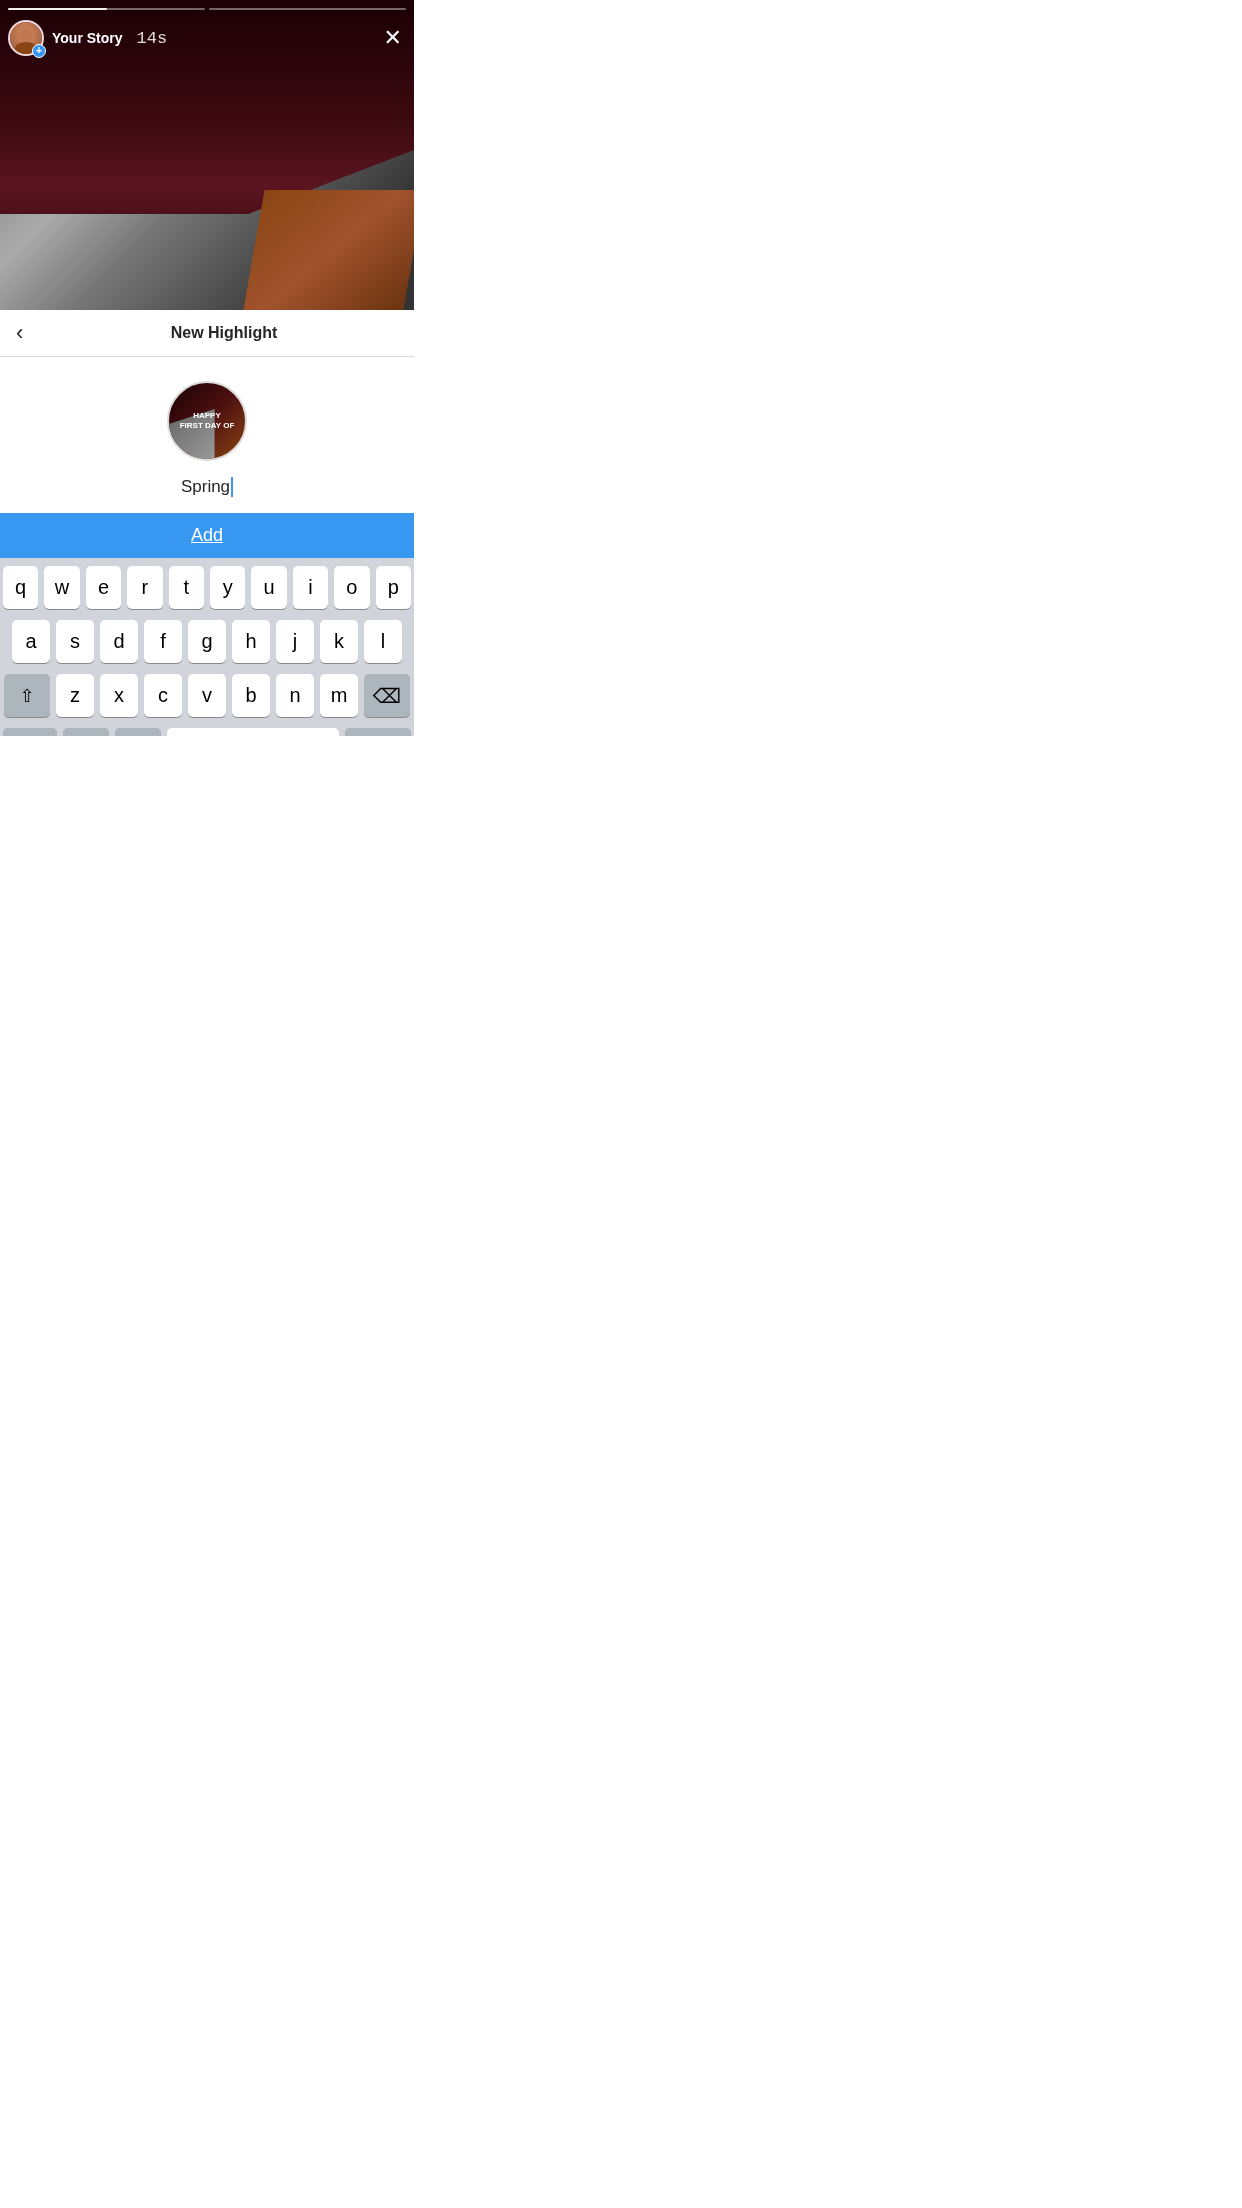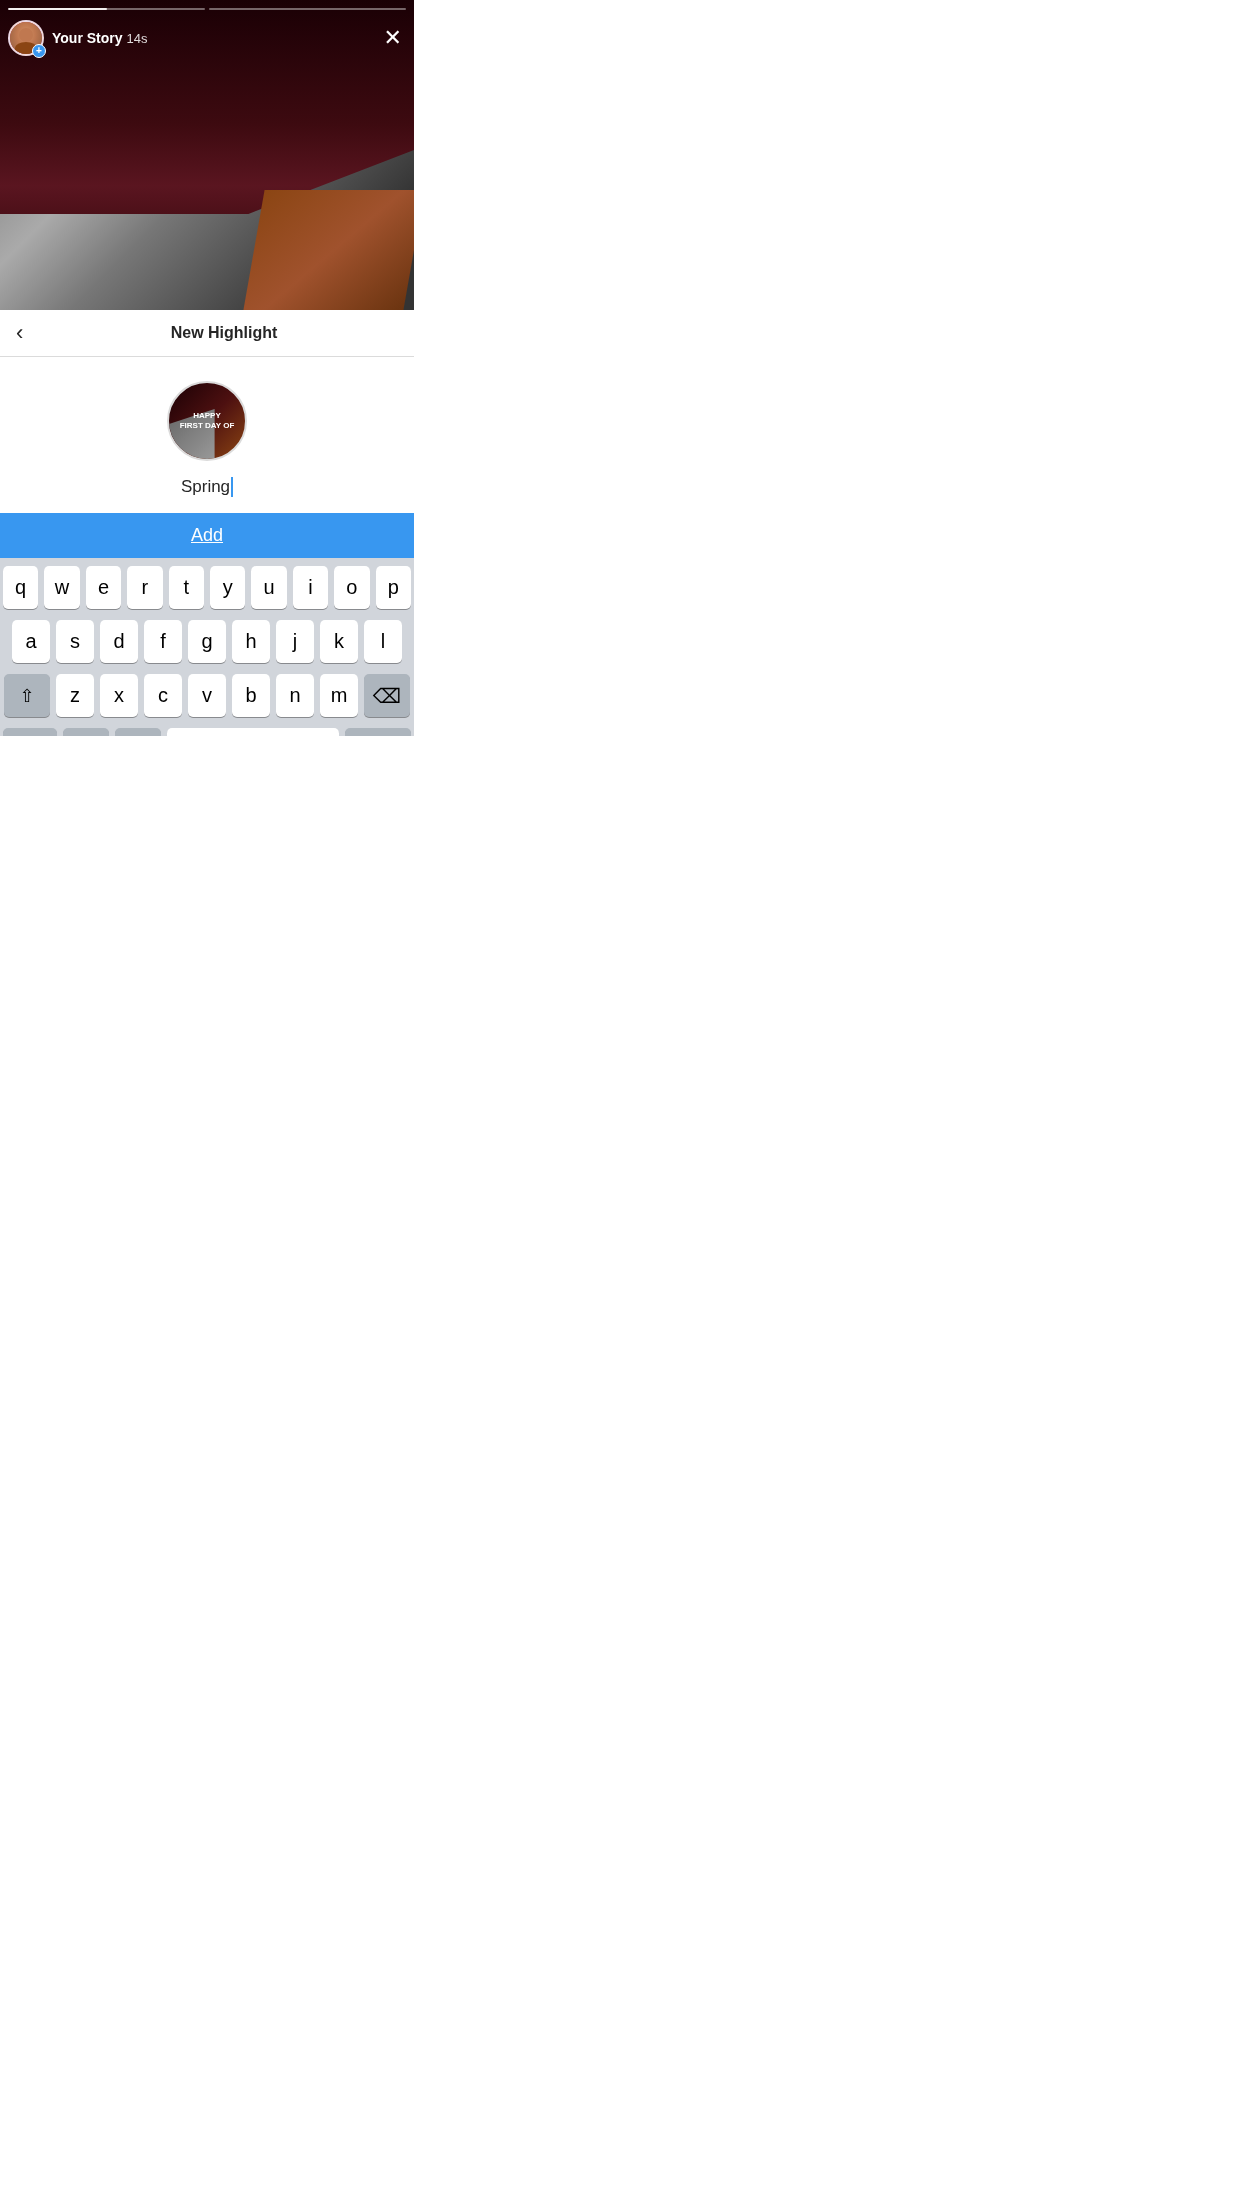--- a/index.html
+++ b/index.html
@@ -151,32 +151,33 @@
       justify-content: center;
       color: white;
       font-size: 10px;
       font-weight: bold;
       line-height: 1;
     }
 
     .story-info {
       display: flex;
       align-items: center;
-      gap: 4px;
+      gap: 14px;
     }
 
     .story-label {
       color: white;
       font-size: 14px;
       font-weight: 600;
     }
 
     .story-time {
       color: rgba(255,255,255,0.85);
-      font-size: 13px;
+      font-size: 17px;
+      font-family: Liberation Mono, monospace;
     }
 
     .close-btn {
       color: white;
       font-size: 22px;
       font-weight: 300;
       cursor: pointer;
       padding: 4px;
     }
 

